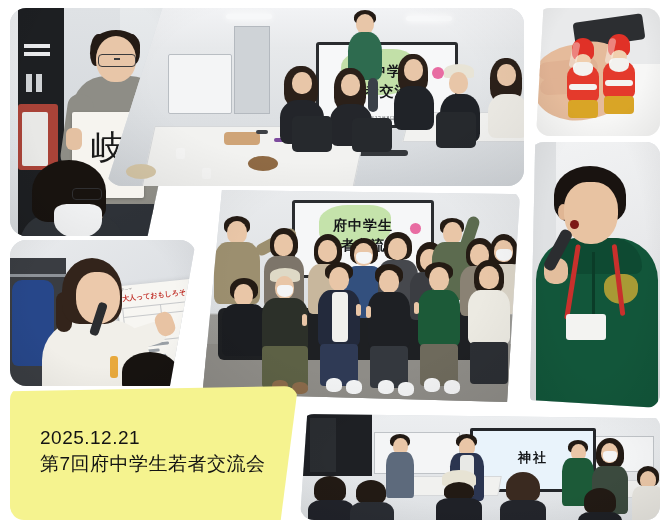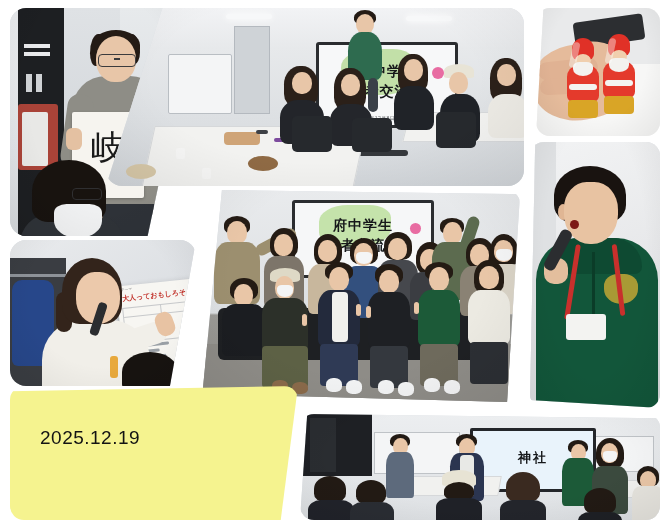--- a/index.html
+++ b/index.html
@@ -622,17 +622,18 @@
       </div>
       <div class="sp" style="left:284px;top:74px;">
         <div class="hr" style="left:0;top:0;width:32px;height:26px;"></div>
         <div class="t" style="left:-6px;top:24px;width:44px;height:30px;background:#1e2025;"></div>
       </div>
     </div>
   </div>
 
   <div id="caption">
     <div class="cap-inner">
-      <div class="cap-date">2025.12.19</div>
+      <div class="cap-date">2025.12.21</div>
+      <div class="cap-title">第7回府中学生若者交流会</div>
     </div>
   </div>
 
 </div>
 
 </body></html>

